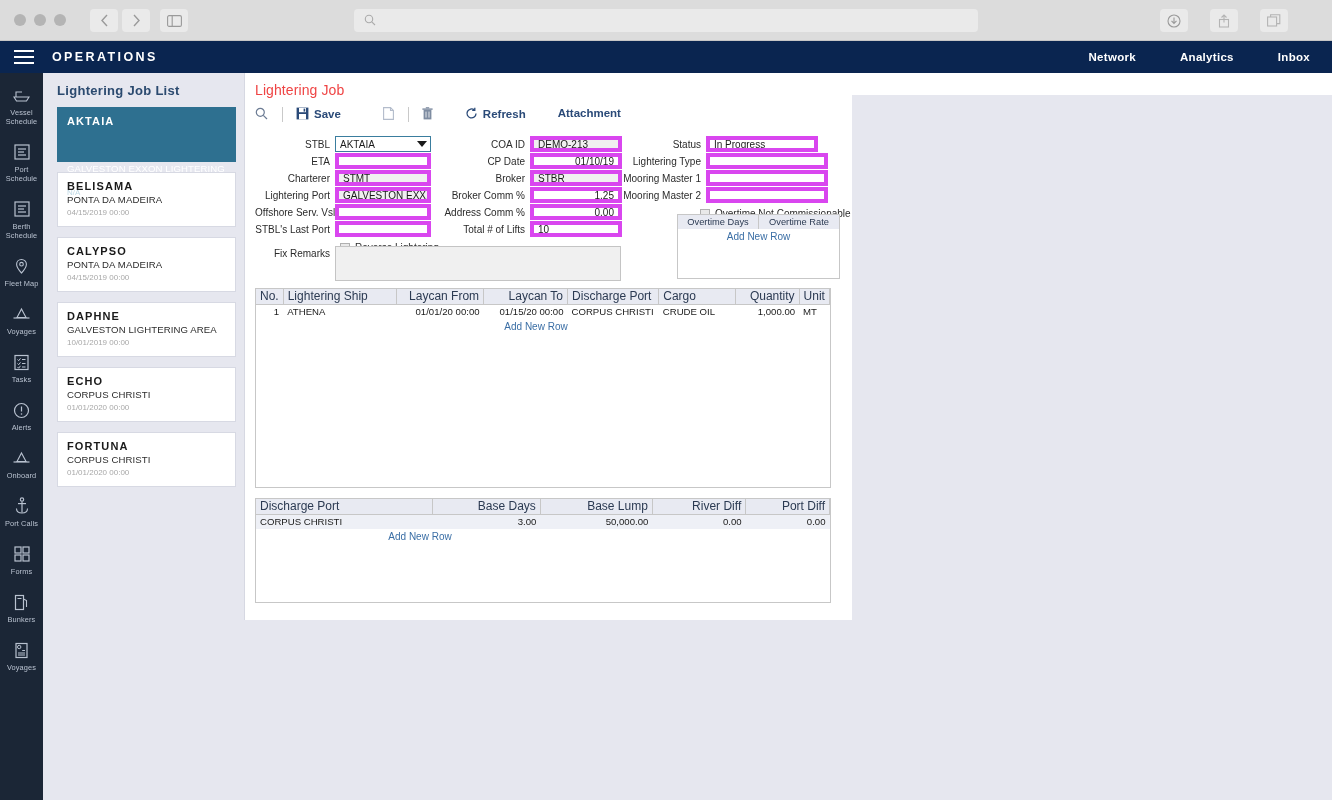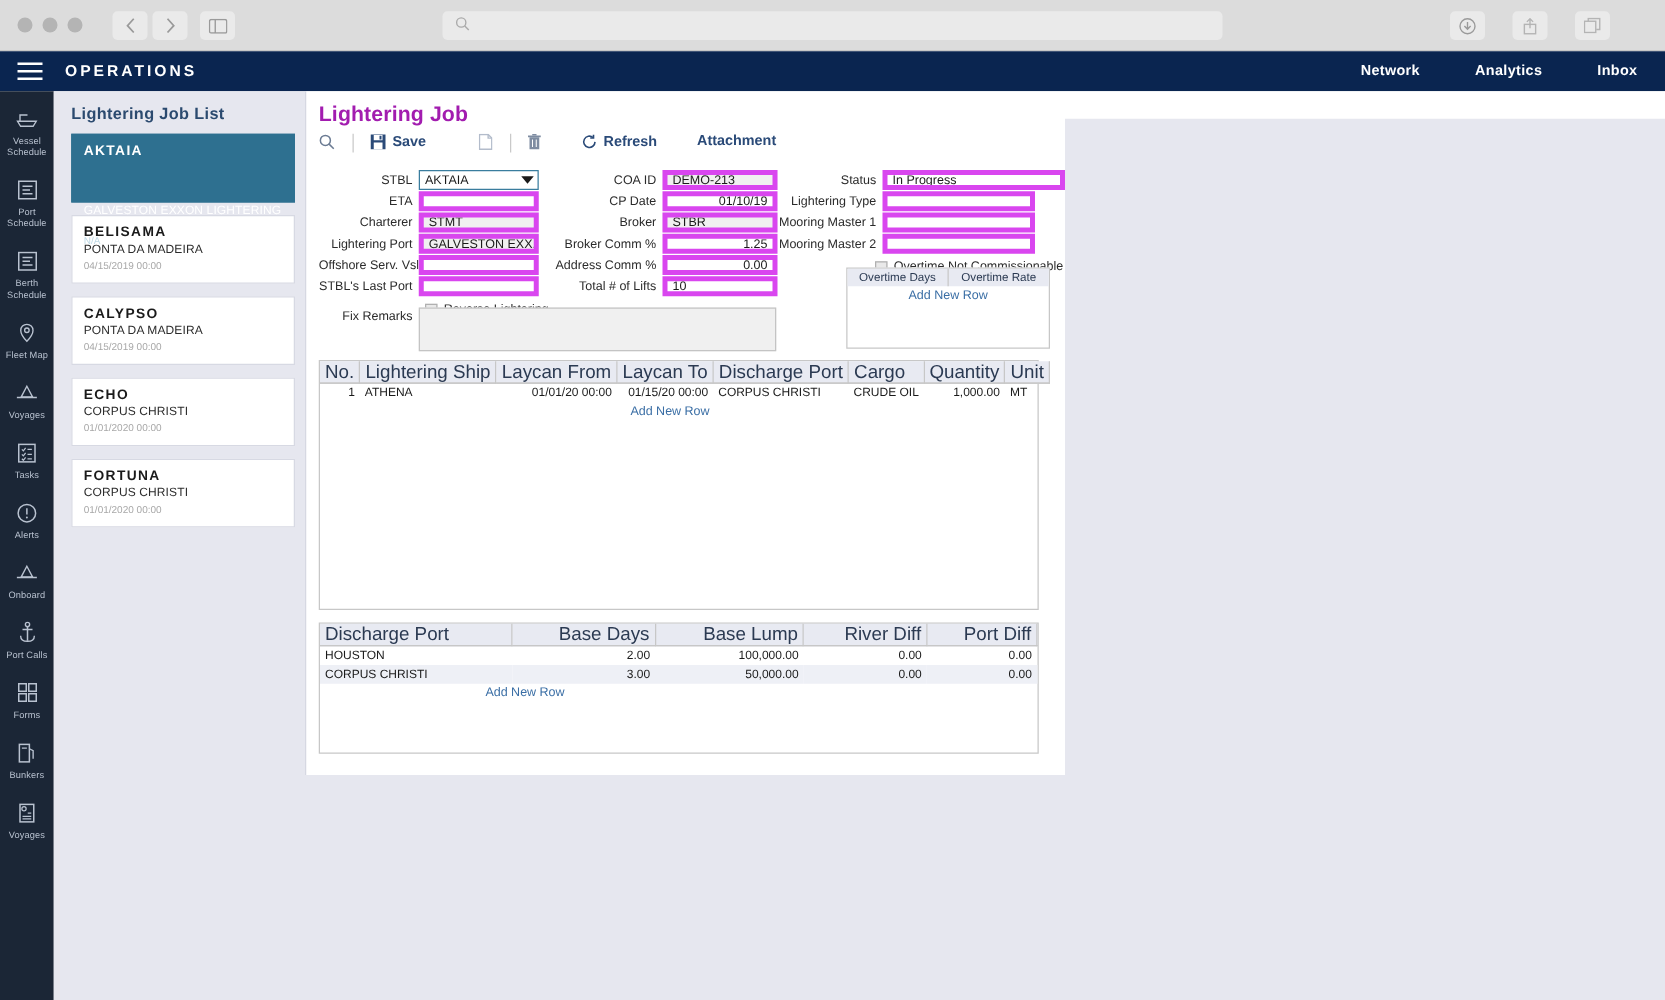--- a/index.html
+++ b/index.html
@@ -111,21 +111,21 @@
   .job-card.selected .job-date { color: #bfd9e5; }
 
   
   .main-panel {
     position: absolute; left: 244px; top: 73px;
     width: 604px; height: 547px;
     background: #ffffff;
     border-left: 1px solid #d6d8e2;
   }
   .page-title {
-    font-size: 17px; font-weight: bold; color: #a21caf;
+    font-size: 14px; font-weight: normal; color: #ef4444;
     padding: 9px 0 0 10px; letter-spacing: .1px;
   }
   .page-bg-grey {
     position: absolute; left: 244px; top: 620px;
     width: 1088px; height: 180px; background: #e6e7ef;
   }
   .page-bg-right {
     position: absolute; left: 848px; top: 73px;
     width: 484px; height: 547px; background: #ffffff;
   }
@@ -193,21 +193,21 @@
   }
 
   
   .grid-wrap {
     position: absolute; border: 1px solid #c7c7c7; background: #ffffff;
   }
   .grid1 { left: 255px; top: 288px; width: 576px; height: 200px; }
   .grid2 { left: 255px; top: 498px; width: 576px; height: 105px; }
   table.dg { width: 100%; border-collapse: collapse; }
   table.dg th {
-    background: #e8eaf2; font-size: 15px; color: #2b3a52;
+    background: #e8eaf2; font-size: 12px; color: #2b3a52;
     font-weight: normal; text-align: left; height: 15px;
     padding: 0 4px; border-right: 1px solid #c7c7c7;
     border-bottom: 1px solid #c7c7c7; white-space: nowrap;
   }
   table.dg th.r { text-align: right; }
   table.dg td {
     font-size: 9.6px; color: #1a1a1a; height: 15px;
     padding: 0 4px; white-space: nowrap;
   }
   table.dg td.r { text-align: right; }
@@ -440,20 +440,25 @@
   </div>
   <div class="job-card">
     <div class="job-name">BELISAMA</div>
     <div class="job-port">PONTA DA MADEIRA</div>
     <div class="job-date">04/15/2019 00:00</div>
   </div>
   <div class="job-card">
     <div class="job-name">CALYPSO</div>
     <div class="job-port">PONTA DA MADEIRA</div>
     <div class="job-date">04/15/2019 00:00</div>
+  </div>
+  <div class="job-card">
+    <div class="job-name">DAPHNE</div>
+    <div class="job-port">GALVESTON LIGHTERING AREA</div>
+    <div class="job-date">10/01/2019 00:00</div>
   </div>
   <div class="job-card">
     <div class="job-name">ECHO</div>
     <div class="job-port">CORPUS CHRISTI</div>
     <div class="job-date">01/01/2020 00:00</div>
   </div>
   <div class="job-card">
     <div class="job-name">FORTUNA</div>
     <div class="job-port">CORPUS CHRISTI</div>
     <div class="job-date">01/01/2020 00:00</div>
@@ -609,21 +614,21 @@
     <div class="flabel" style="width:98px;">Total # of Lifts</div>
     <div class="finput" style="width:92px;">
       <span>10</span>
     </div>
   </div>
 </div>
 
 <div class="fgroup" style="left:620px; top:136px;">
   <div class="frow">
     <div class="flabel" style="width:86px;">Status</div>
-    <div class="finput" style="width:146px;">
+    <div class="finput" style="width:112px;">
       <span>In Progress</span>
     </div>
   </div>
   <div class="frow">
     <div class="flabel" style="width:86px;">Lightering Type</div>
     <div class="finput" style="width:122px;">
       <span></span>
     </div>
   </div>
   <div class="frow">
@@ -687,27 +692,20 @@
     <thead>
       <tr>
         <th style="width:110px;">Discharge Port</th>
         <th style="width:54px;" class="r">Base Days</th>
         <th style="width:58px;" class="r">Base Lump</th>
         <th style="width:56px;" class="r">River Diff</th>
         <th style="width:50px;" class="r">Port Diff</th>
       </tr>
     </thead>
     <tbody>
-      <tr>
-        <td>HOUSTON</td>
-        <td class="r">2.00</td>
-        <td class="r">100,000.00</td>
-        <td class="r">0.00</td>
-        <td class="r">0.00</td>
-      </tr>
       <tr class="alt">
         <td>CORPUS CHRISTI</td>
         <td class="r">3.00</td>
         <td class="r">50,000.00</td>
         <td class="r">0.00</td>
         <td class="r">0.00</td>
       </tr>
     </tbody>
   </table>
   <div class="grid-addrow" style="width:328px;">Add New Row</div>

